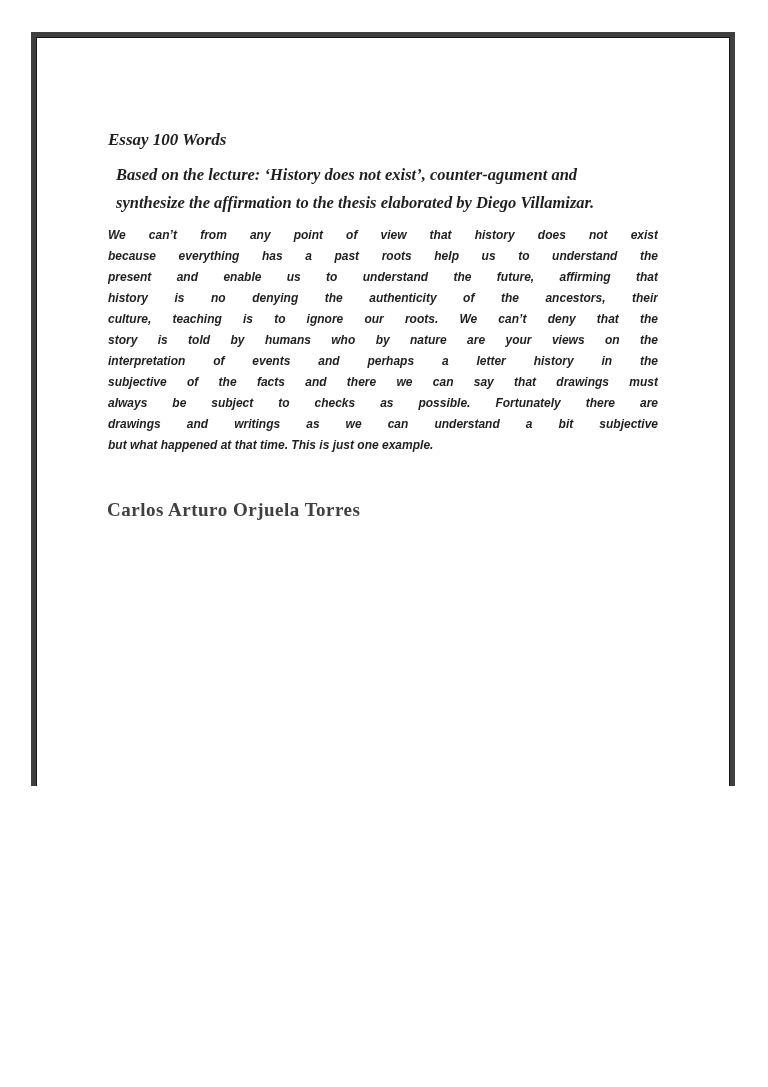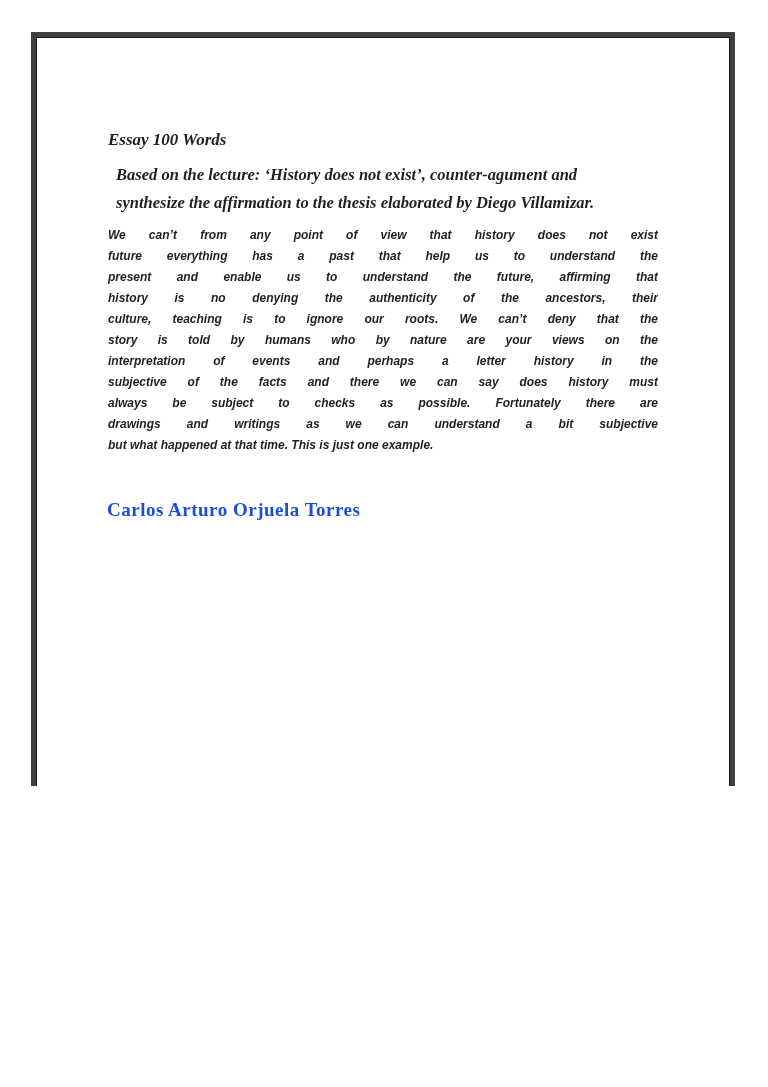--- a/index.html
+++ b/index.html
@@ -77,21 +77,21 @@
     text-align-last: left;
   }
   .signature {
     position: absolute;
     left: 107px;
     top: 499px;
     font-family: cursive;
     font-weight: 700;
     font-size: 19px;
     letter-spacing: 0.5px;
-    color: #1d4ed8;
+    color: #404040;
     white-space: nowrap;
   }
 </style>
 </head>
 <body>
 
 <div class="canvas">
   <div class="frame"></div>
 
   <h1 class="essay-title">Essay 100 Words</h1>
@@ -100,33 +100,33 @@
 
       <div class="prompt-line">Based on the lecture: ‘History does not exist’, counter-agument and</div>
 
       <div class="prompt-line">synthesize the affirmation to the thesis elaborated by Diego Villamizar.</div>
     </div>
 
   <div class="essay-body">
 
       <div class="body-line">We can’t from any point of view that history does not exist</div>
 
-      <div class="body-line">future everything has a past that help us to understand the</div>
+      <div class="body-line">because everything has a past roots help us to understand the</div>
 
       <div class="body-line">present and enable us to understand the future, affirming that</div>
 
       <div class="body-line">history is no denying the authenticity of the ancestors, their</div>
 
       <div class="body-line">culture, teaching is to ignore our roots. We can’t deny that the</div>
 
       <div class="body-line">story is told by humans who by nature are your views on the</div>
 
       <div class="body-line">interpretation of events and perhaps a letter history in the</div>
 
-      <div class="body-line">subjective of the facts and there we can say does history must</div>
+      <div class="body-line">subjective of the facts and there we can say that drawings must</div>
 
       <div class="body-line">always be subject to checks as possible. Fortunately there are</div>
 
 
       <div class="body-line">drawings and writings as we can understand a bit subjective</div>
 
       <div class="body-line">but what happened at that time. This is just one example.</div>
     </div>
 
   <div class="signature">Carlos Arturo Orjuela Torres</div>

